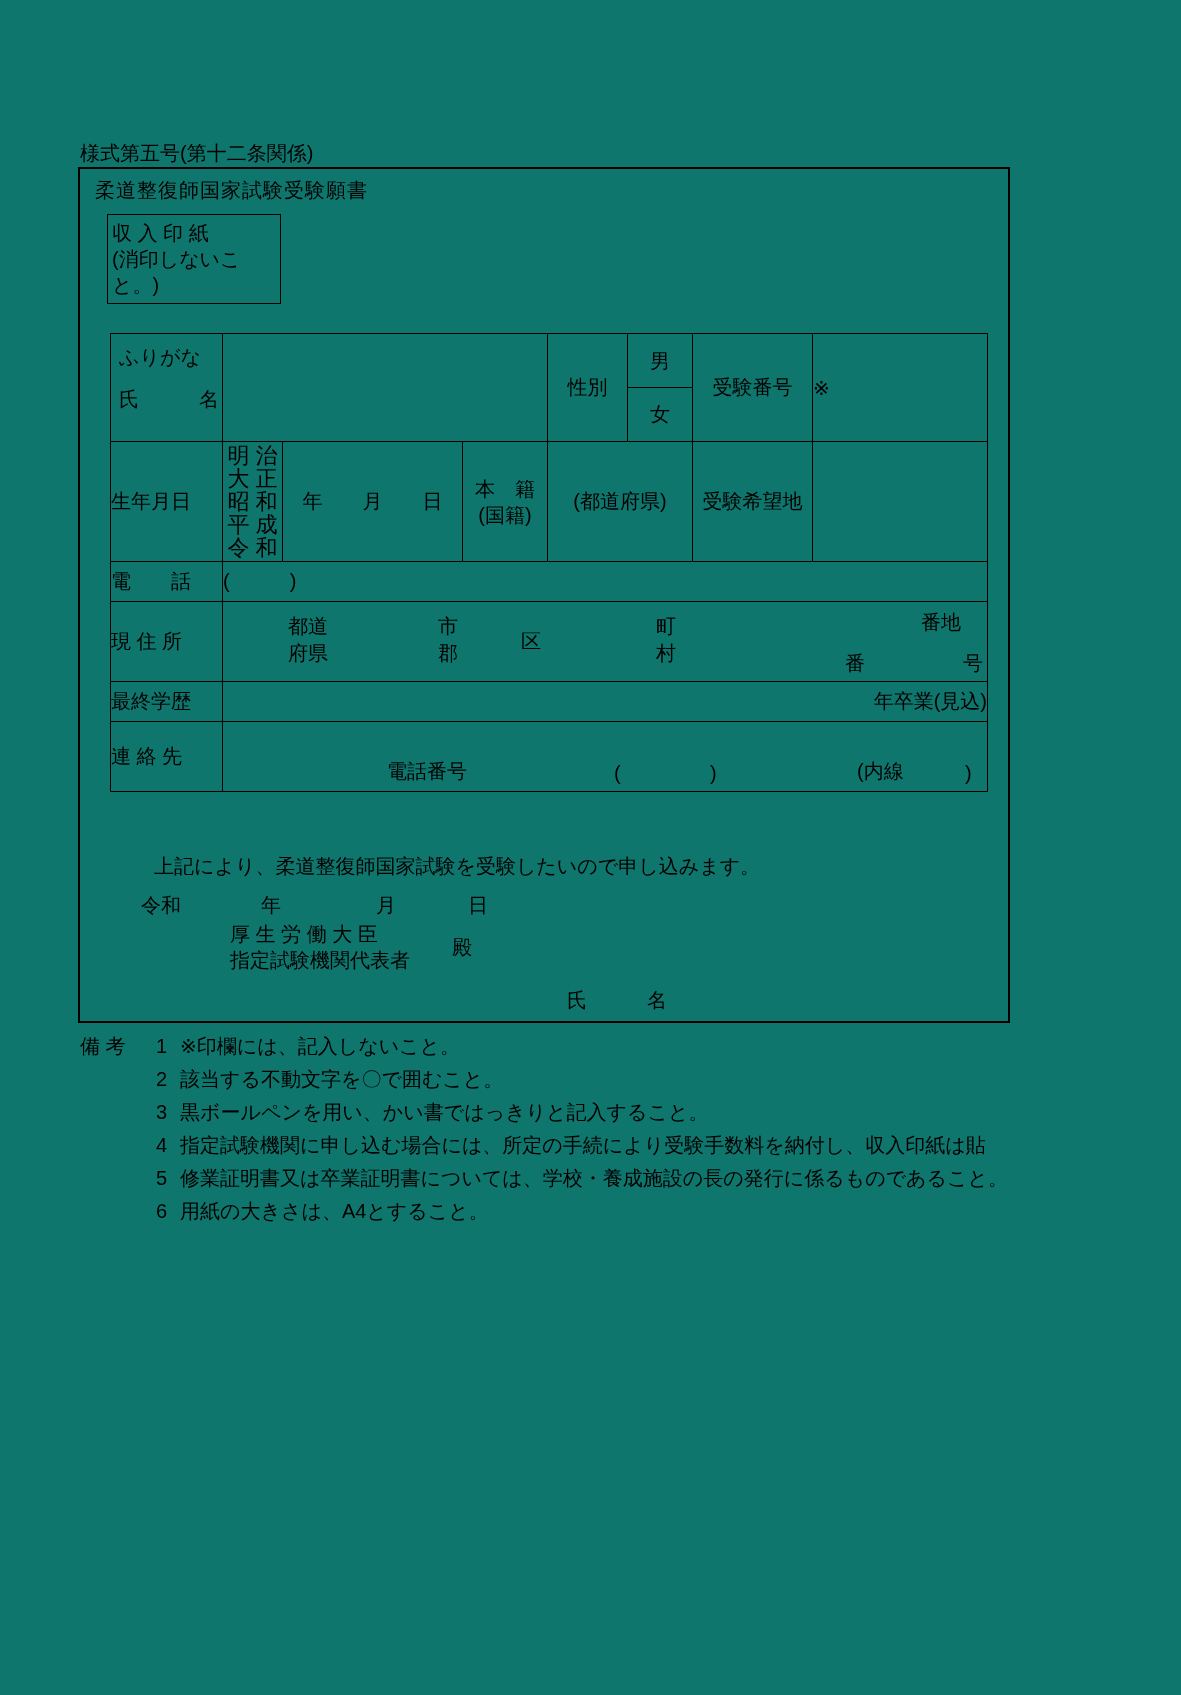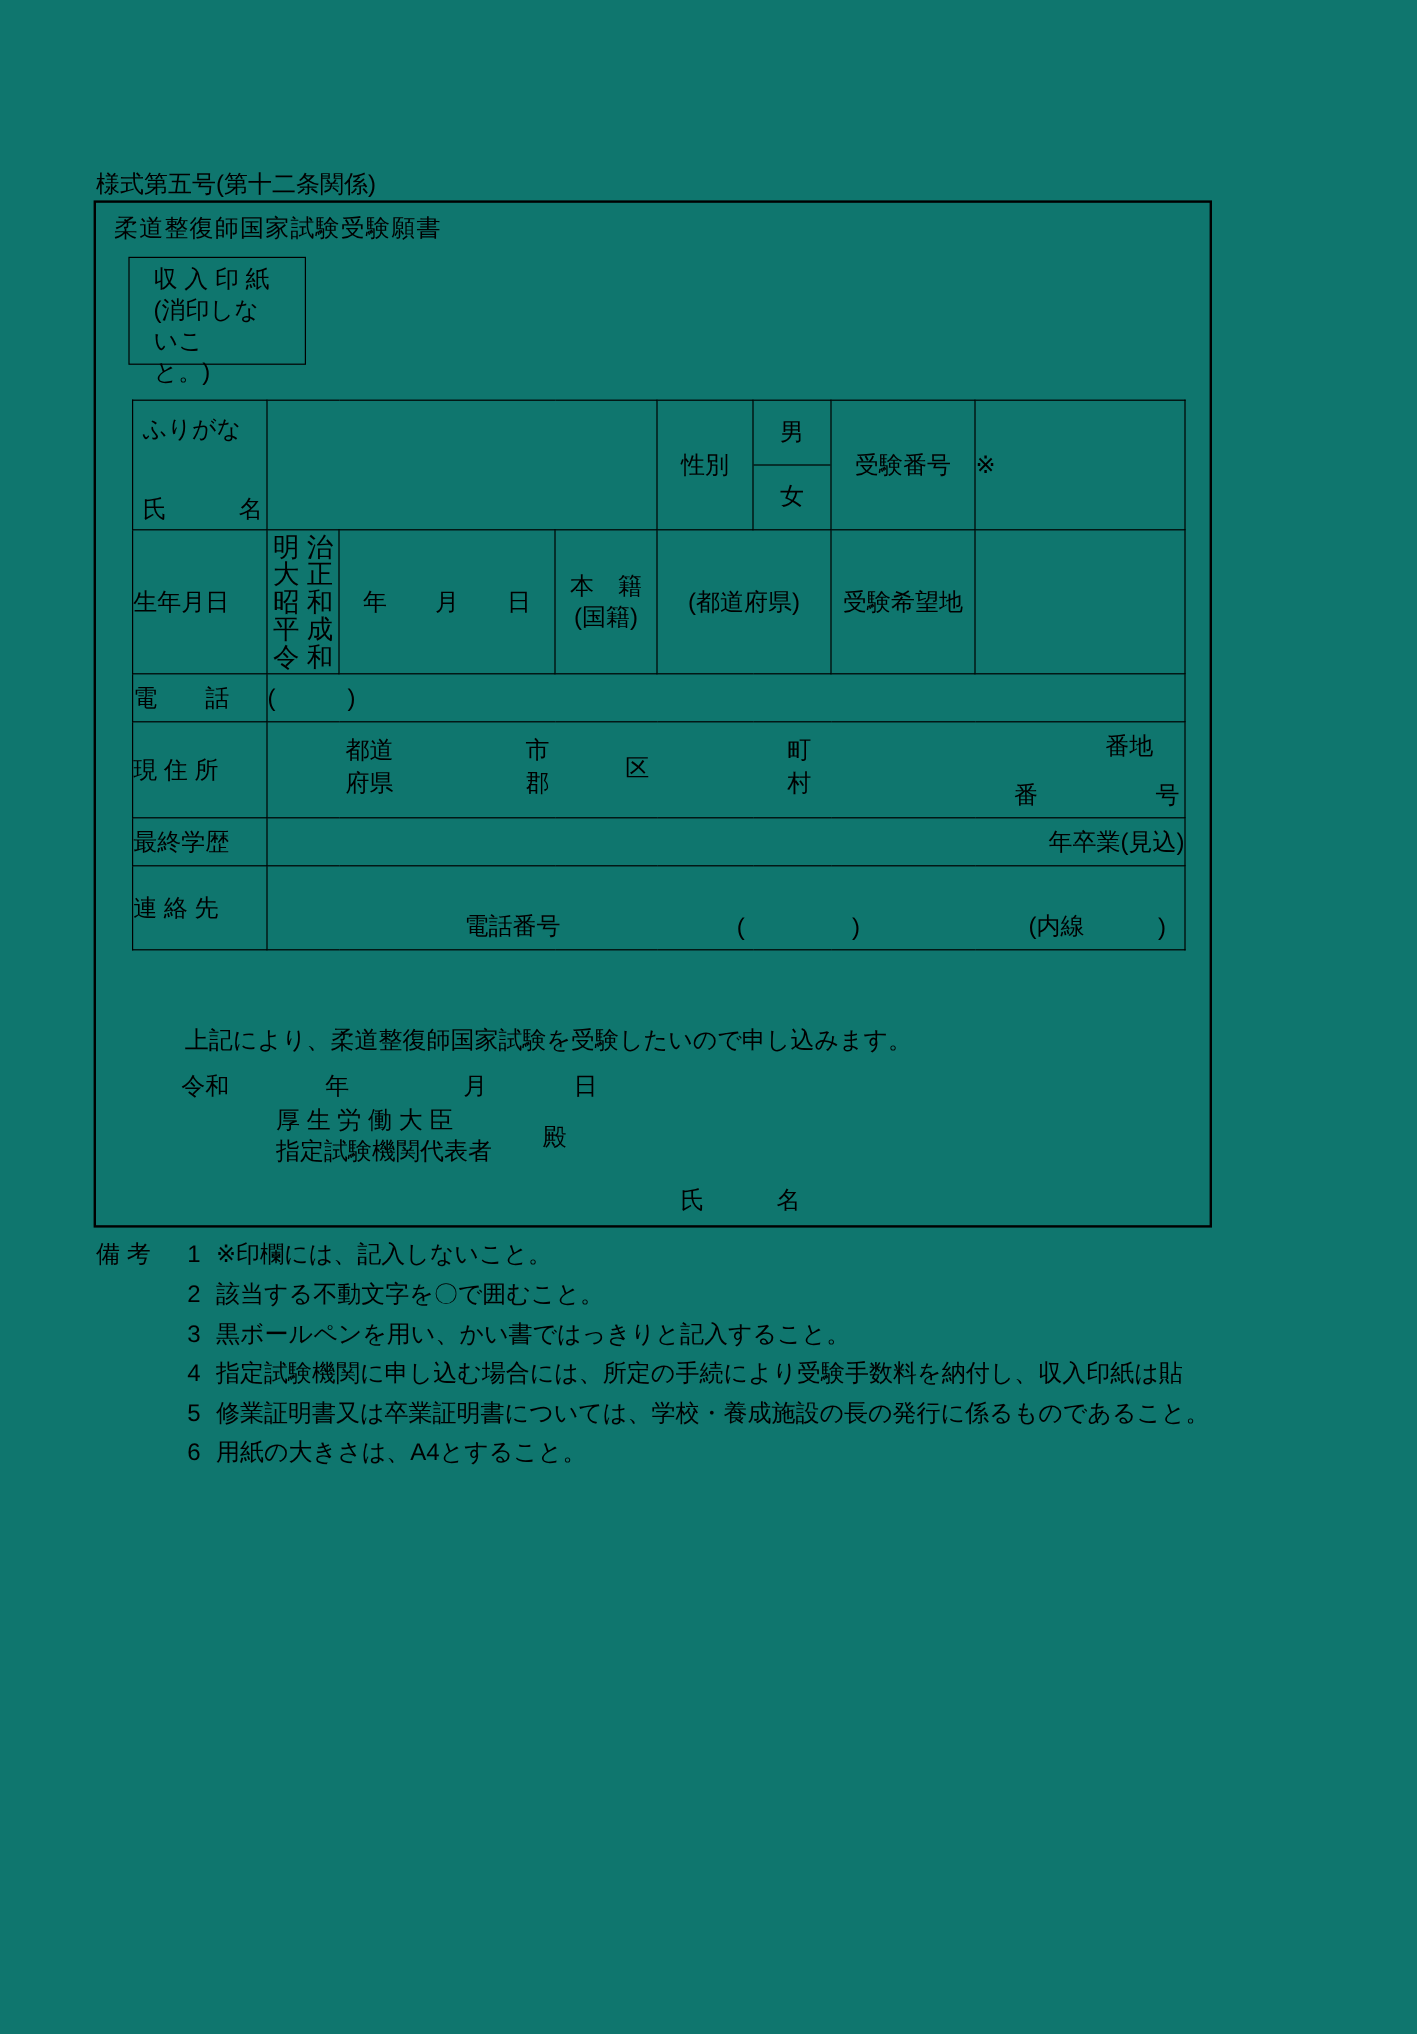--- a/index.html
+++ b/index.html
@@ -20,23 +20,23 @@
     position: absolute;
     left: 78px; top: 167px;
     width: 932px; height: 856px;
     border: 2px solid #000;
   }
   .title { position: absolute; top: 8px; left: 0; width: 100%; letter-spacing: 1px; padding-left: 15px; }
 
   .stamp-box {
     position: absolute;
     left: 27px; top: 45px;
-    width: 148px; height: 90px;
+    width: 174px; height: 90px;
     border: 1px solid #000;
-    padding: 5px 20px;
+    padding: 5px 4px;
     line-height: 26px;
   }
 
   table.form-table {
     position: absolute;
     left: 30px; top: 164px;
     border-collapse: collapse;
     table-layout: fixed;
     font-size: 20px;
   }
@@ -44,38 +44,38 @@
   .r1 > td { height: 108px; }
   .r2 > td { height: 120px; }
   .r3 > td { height: 40px; }
   .r4 > td { height: 80px; }
   .r5 > td { height: 42px; }
   .r6 > td { height: 40px; }
   .r7 > td { height: 70px; }
 
   .label-cell { padding-left: 8px; white-space: nowrap; text-align: left; }
   .center { text-align: center; }
-  .r1-inner { display: flex; flex-direction: column; gap: 40px; padding: 9px 0 0 8px; height: 106px; }
+  .r1-inner { display: flex; flex-direction: column; gap: 15px; padding: 9px 0 0 8px; height: 106px; }
   .mf-cell { padding: 0; }
   .mf-top, .mf-bottom { height: 53px; line-height: 53px; text-align: center; }
   .mf-top { border-bottom: 1px solid #000; }
   .asterisk-cell { vertical-align: top; text-align: left; padding: 6px 10px; }
   .era-cell { text-align: center; font-size: 22px; line-height: 23px; padding-top: 2px; vertical-align: top; }
   .two-line { line-height: 26px; }
   .phone-cell { padding-left: 195px; text-align: left; }
   .addr-wrap { position: relative; width: 100%; height: 78px; }
   .ap { position: absolute; top: 10px; line-height: 27px; white-space: nowrap; }
   .ap.mid { top: 25px; }
   .ap.low { top: 47px; }
   .grad-cell { text-align: right; padding-right: 55px; }
   .contact-wrap { position: relative; width: 100%; height: 68px; text-align: right; }
   .cp { position: absolute; bottom: 6px; white-space: nowrap; }
 
   .decl-statement { position: absolute; left: 55px; top: 684px; white-space: nowrap; margin-left: 19px; }
-  .decl-date { position: absolute; left: 16px; top: 723px; width: 100%; height: 26px; padding-left: 16px; }
+  .decl-date { position: absolute; left: 6px; top: 723px; width: 100%; height: 26px; padding-left: 16px; }
   .decl-date span { position: absolute; top: 0; }
   .decl-addressee { position: absolute; left: 150px; top: 752px; line-height: 26px; }
   .decl-dono { position: absolute; left: 372px; top: 765px; }
   .decl-name { position: absolute; left: 487px; top: 818px; }
 
   .notes { position: absolute; left: 80px; top: 1030px; width: 1060px; line-height: 33px; }
   .notes-label { position: absolute; left: 0; top: 0; white-space: nowrap; }
   .note-item { position: relative; padding-left: 100px; min-height: 33px; }
   .note-item .num { position: absolute; left: 76px; top: 0; }
   .note-line2 { margin-left: -12px; }

